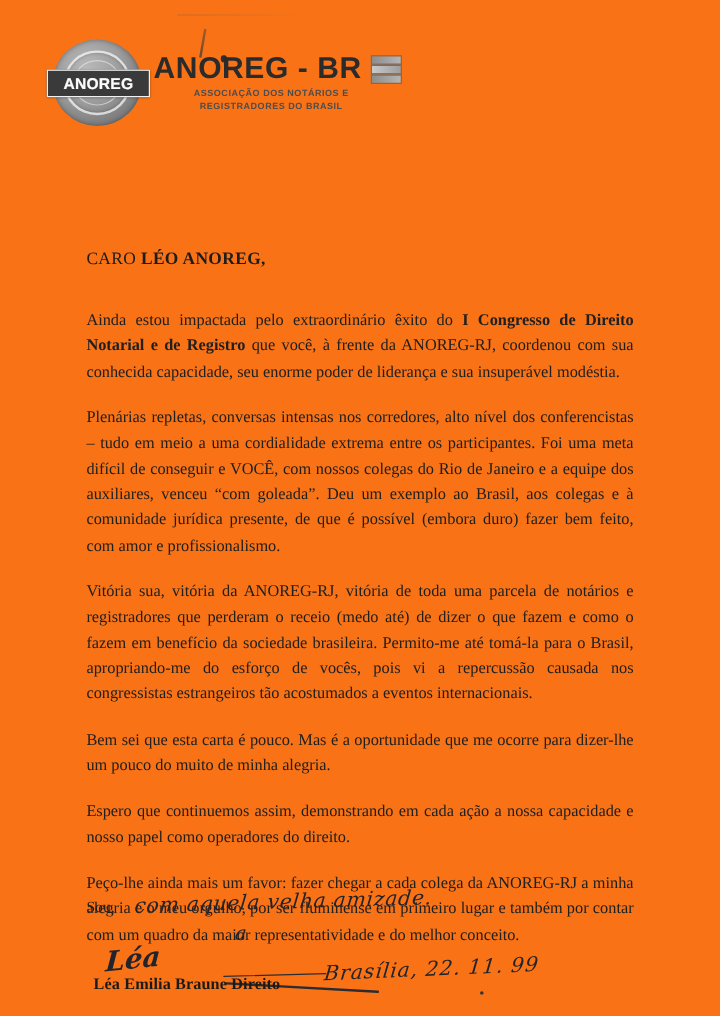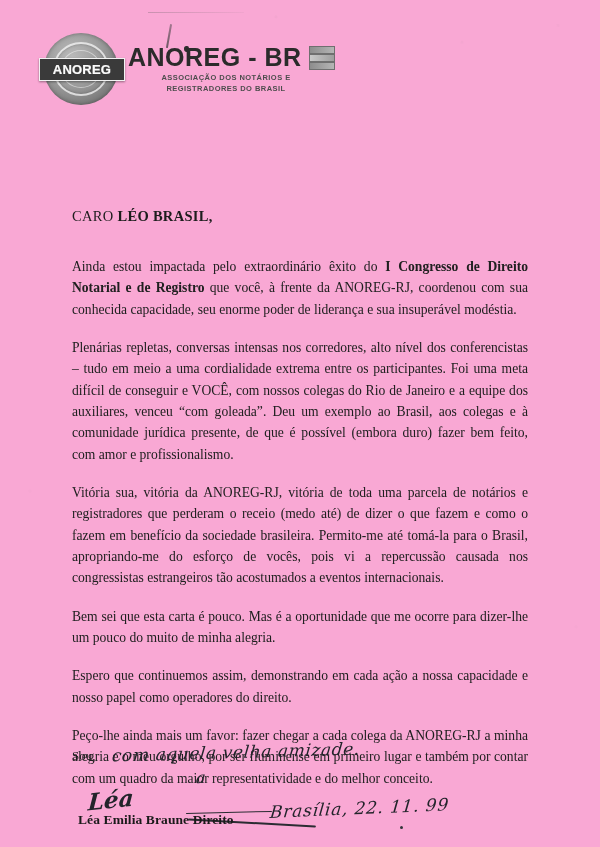--- a/index.html
+++ b/index.html
@@ -4,21 +4,21 @@
 <style>
   html, body {
     margin: 0;
     padding: 0;
     background: #ffffff;
   }
   .page {
     position: relative;
     width: 600px;
     height: 847px;
-    background: #f9a8d4;
+    background: #f97316;
     overflow: hidden;
     font-family: "Liberation Serif", serif;
     color: #1a1a1a;
   }
   
   .scan-noise {
     position: absolute;
     inset: 0;
     pointer-events: none;
     opacity: .5;
@@ -288,21 +288,21 @@
         </div>
       </div>
       <div class="tagline">ASSOCIAÇÃO DOS NOTÁRIOS E REGISTRADORES DO BRASIL</div>
     </div>
 
   </div>
 
 
   <div class="salutation">
     <span>CARO</span>
-    <span class="name">LÉO BRASIL,</span>
+    <span class="name">LÉO ANOREG,</span>
   </div>
 
   <div class="body" id="letter-body">
       <p class="para"><span>Ainda estou impactada pelo extraordinário êxito do </span><b>I Congresso de Direito Notarial e de Registro</b><span> que você, à frente da ANOREG-RJ, coordenou com sua conhecida capacidade, seu enorme poder de liderança e sua insuperável modéstia.</span></p>
       <p class="para"><span>Plenárias repletas, conversas intensas nos corredores, alto nível dos conferencistas – tudo em meio a uma cordialidade extrema entre os participantes. Foi uma meta difícil de conseguir e VOCÊ, com nossos colegas do Rio de Janeiro e a equipe dos auxiliares, venceu “com goleada”. Deu um exemplo ao Brasil, aos colegas e à comunidade jurídica presente, de que é possível (embora duro) fazer bem feito, com amor e profissionalismo.</span></p>
       <p class="para"><span>Vitória sua, vitória da ANOREG-RJ, vitória de toda uma parcela de notários e registradores que perderam o receio (medo até) de dizer o que fazem e como o fazem em benefício da sociedade brasileira. Permito-me até tomá-la para o Brasil, apropriando-me do esforço de vocês, pois vi a repercussão causada nos congressistas estrangeiros tão acostumados a eventos internacionais.</span></p>
       <p class="para"><span>Bem sei que esta carta é pouco. Mas é a oportunidade que me ocorre para dizer-lhe um pouco do muito de minha alegria.</span></p>
       <p class="para"><span>Espero que continuemos assim, demonstrando em cada ação a nossa capacidade e nosso papel como operadores do direito.</span></p>
       <p class="para"><span>Peço-lhe ainda mais um favor: fazer chegar a cada colega da ANOREG-RJ a minha alegria e o meu orgulho, por ser fluminense em primeiro lugar e também por contar com um quadro da maior representatividade e do melhor conceito.</span></p>
     </div>

